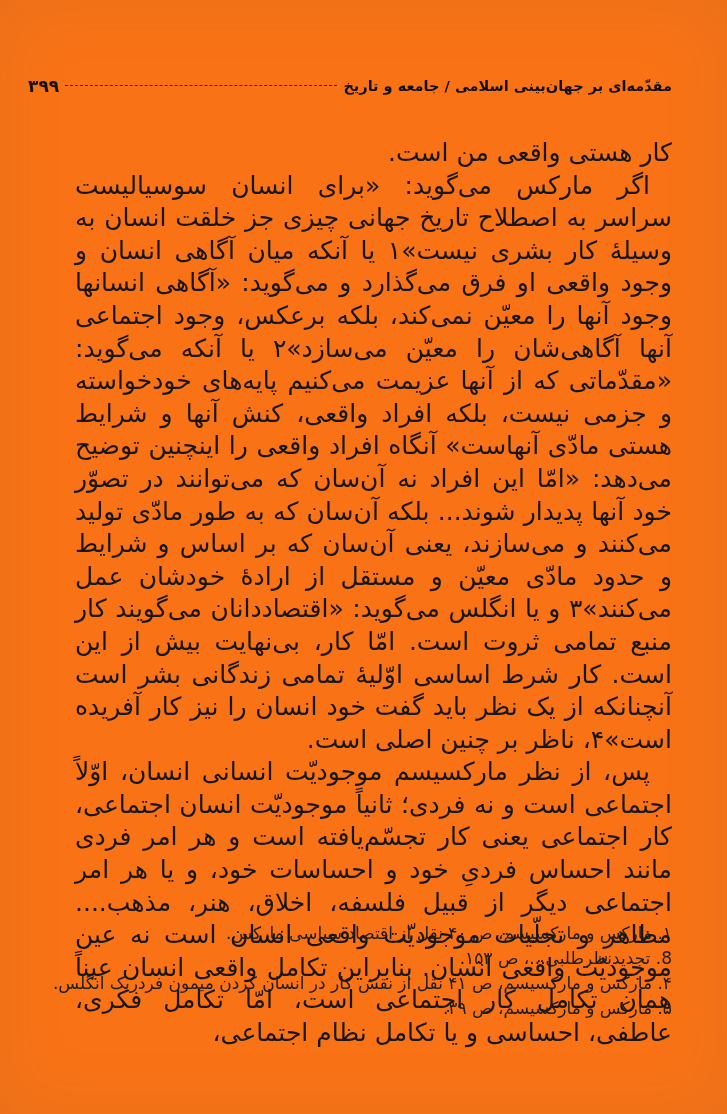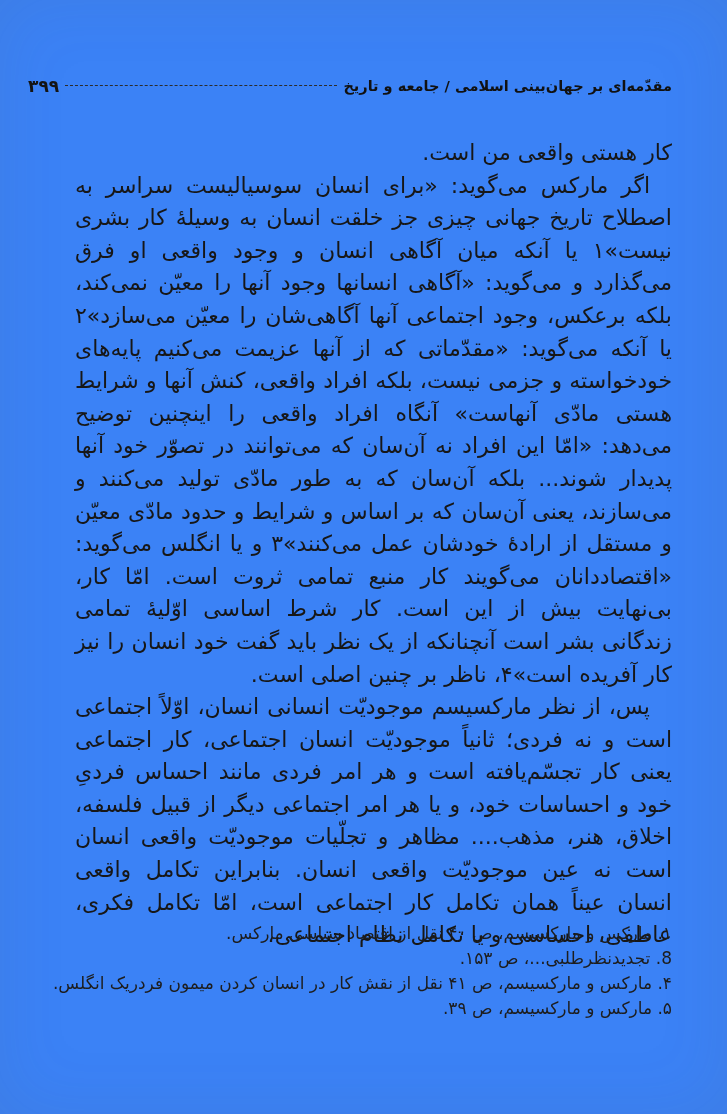--- a/index.html
+++ b/index.html
@@ -5,21 +5,21 @@
   html,body{margin:0;padding:0;}
   body{
     width:727px;height:1114px;
     background:#e9e7e2;
     font-family:"DejaVu Sans",sans-serif;
     -webkit-font-smoothing:antialiased;
   }
   .page{
     position:relative;
     width:727px;height:1114px;
-    background:#3b82f6;
+    background:#f97316;
     box-shadow:inset 0 0 70px rgba(90,85,75,0.10);
     overflow:hidden;
     color:#1b1b1b;
   }
   
   .header{
     position:absolute;
     top:76px;left:28px;right:55px;
     display:flex;
     direction:ltr;
@@ -45,21 +45,21 @@
     white-space:nowrap;
     color:#111;
     text-align:center;
   }
   
   .body-text{
     position:absolute;
     top:137px;right:55px;left:54px;
     direction:rtl;
     text-align:justify;
-    font-size:22px;
+    font-size:25px;
     line-height:32.6px;
     color:#171717;
     margin-left:21px;
   }
   .para{
     margin:0;
     text-indent:22px;
   }
   .para.no-indent{text-indent:0;}
   

